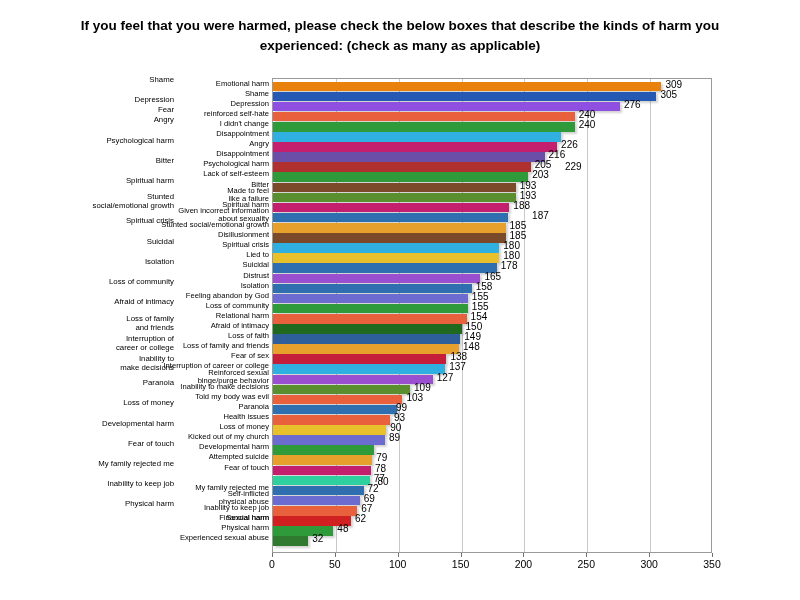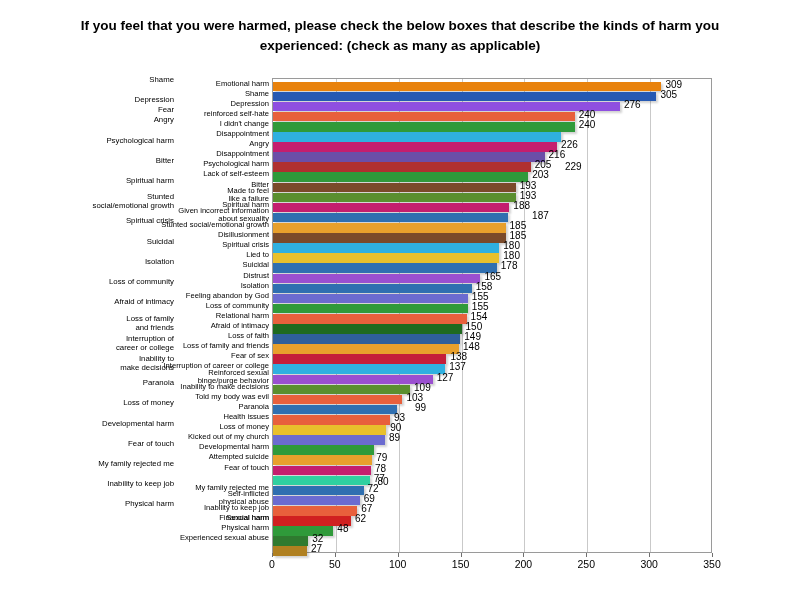--- a/index.html
+++ b/index.html
@@ -308,21 +308,21 @@
       <span class="bar-value" style="left: 141.029px;">109</span>
       <div class="inner-label" style="top: -1px;">Inability to make decisions</div>
     </div>
     <div class="bar-row" style="top: 314.798px; width: 440px;">
       <div class="bar" style="width: 129.486px; background: rgb(232, 96, 60);"></div>
       <span class="bar-value" style="left: 133.486px;">103</span>
       <div class="inner-label" style="top: -1px;">Told my body was evil</div>
     </div>
     <div class="bar-row" style="top: 324.904px; width: 440px;">
       <div class="bar" style="width: 124.457px; background: rgb(47, 111, 176);"></div>
-      <span class="bar-value" style="left: 142px; text-align: right;">99</span>
+      <span class="bar-value" style="left: 123px; text-align: right;">99</span>
       <div class="inner-label" style="top: -1px;">Paranoia</div>
     </div>
     <div class="bar-row" style="top: 335.011px; width: 440px;">
       <div class="bar" style="width: 116.914px; background: rgb(232, 96, 60);"></div>
       <span class="bar-value" style="left: 120.914px;">93</span>
       <div class="inner-label" style="top: -1px;">Health issues</div>
     </div>
     <div class="bar-row" style="top: 345.117px; width: 440px;">
       <div class="bar" style="width: 113.143px; background: rgb(232, 192, 44);"></div>
       <span class="bar-value" style="left: 117.143px;">90</span>
@@ -375,24 +375,20 @@
     </div>
     <div class="bar-row" style="top: 446.181px; width: 440px;">
       <div class="bar" style="width: 60.3429px; background: rgb(47, 154, 58);"></div>
       <span class="bar-value" style="left: 64.3429px;">48</span>
       <div class="inner-label" style="top: -1px;">Physical harm</div>
     </div>
     <div class="bar-row" style="top: 456.287px; width: 440px;">
       <div class="bar" style="width: 35.2px; background: rgb(47, 122, 47);"></div>
       <span class="bar-value" style="left: 39.2px;">32</span>
       <div class="inner-label" style="top: -1px;">Experienced sexual abuse</div>
-    </div>
-    <div class="bar-row" style="top: 466.394px; width: 440px;">
-      <div class="bar" style="width: 33.9429px; background: rgb(176, 128, 32);"></div>
-      <span class="bar-value" style="left: 37.9429px;">27</span>
     </div>
   </div>
 
 <div id="xaxis">
     <div class="xtick" style="left: 0px;"></div>
     <div class="xlabel" style="left: 0px;">0</div>
     <div class="xtick" style="left: 62.8571px;"></div>
     <div class="xlabel" style="left: 62.8571px;">50</div>
     <div class="xtick" style="left: 125.714px;"></div>
     <div class="xlabel" style="left: 125.714px;">100</div>

